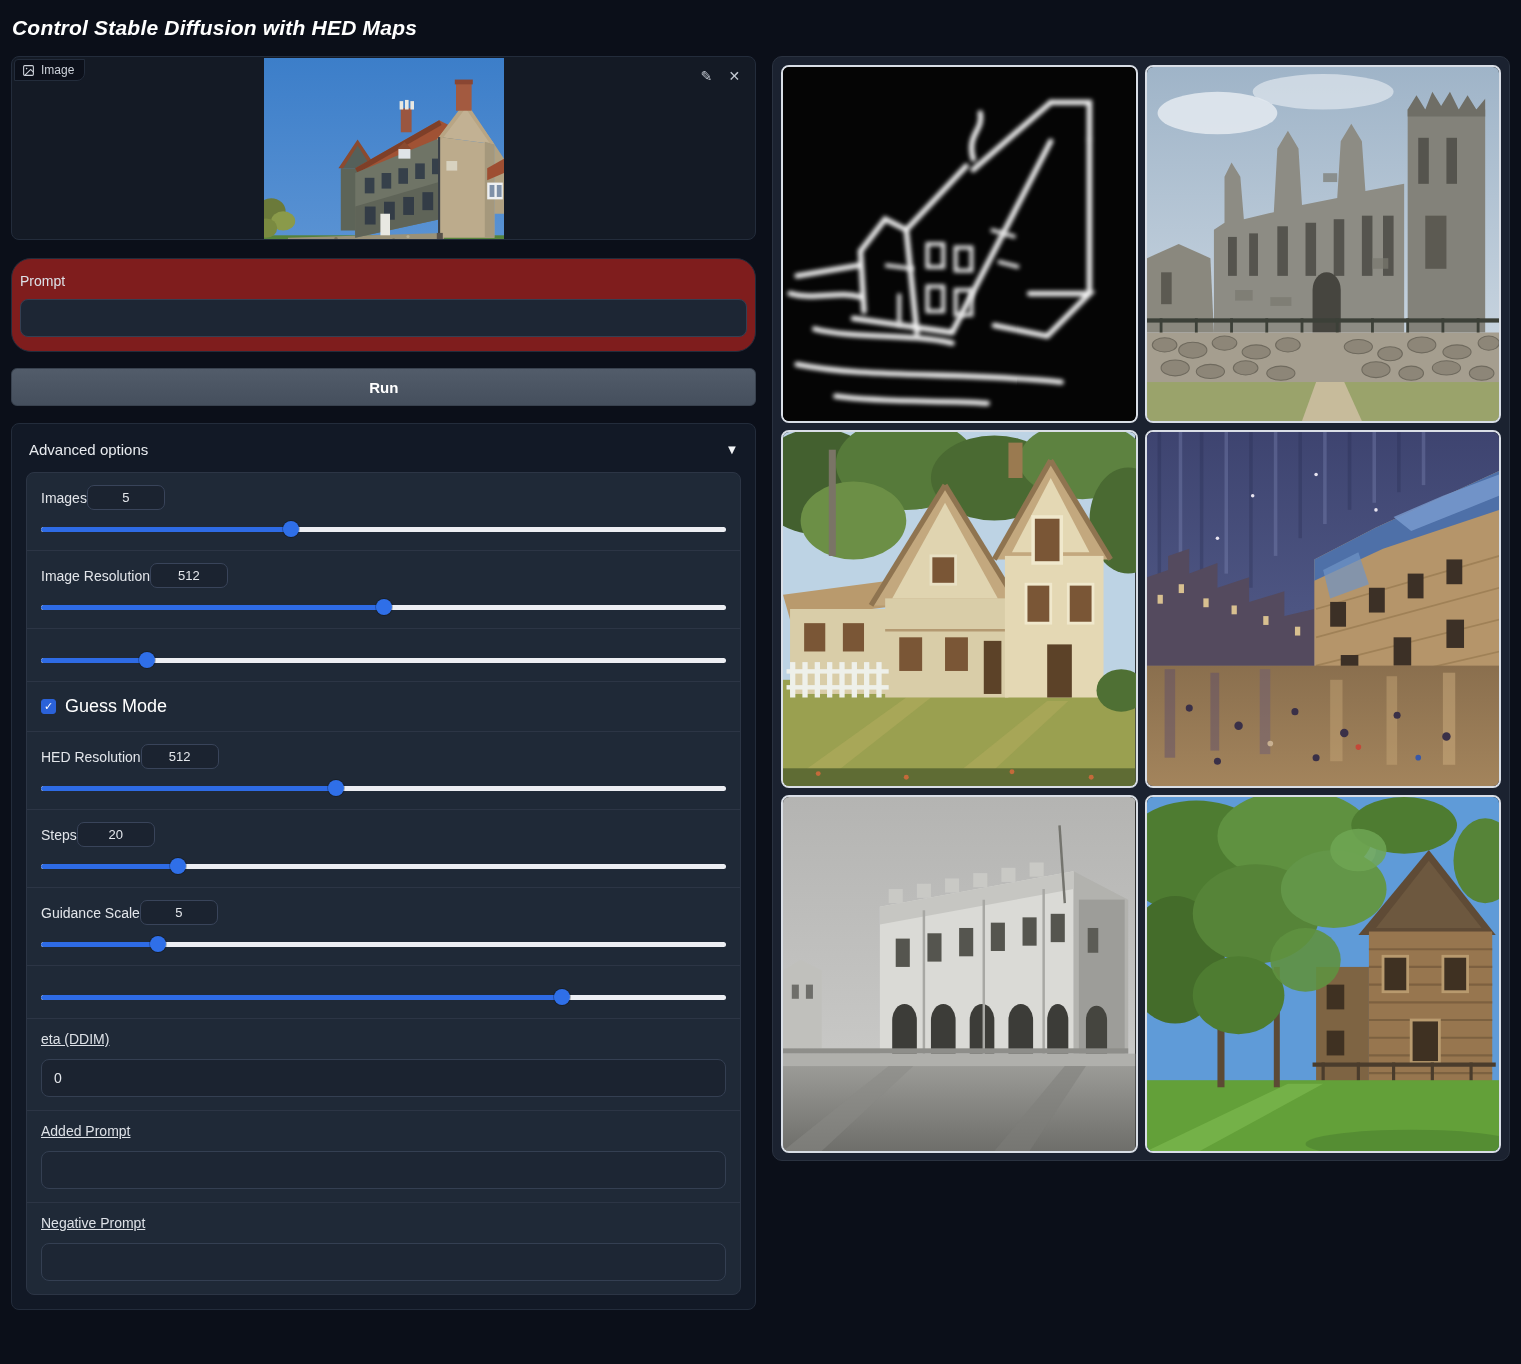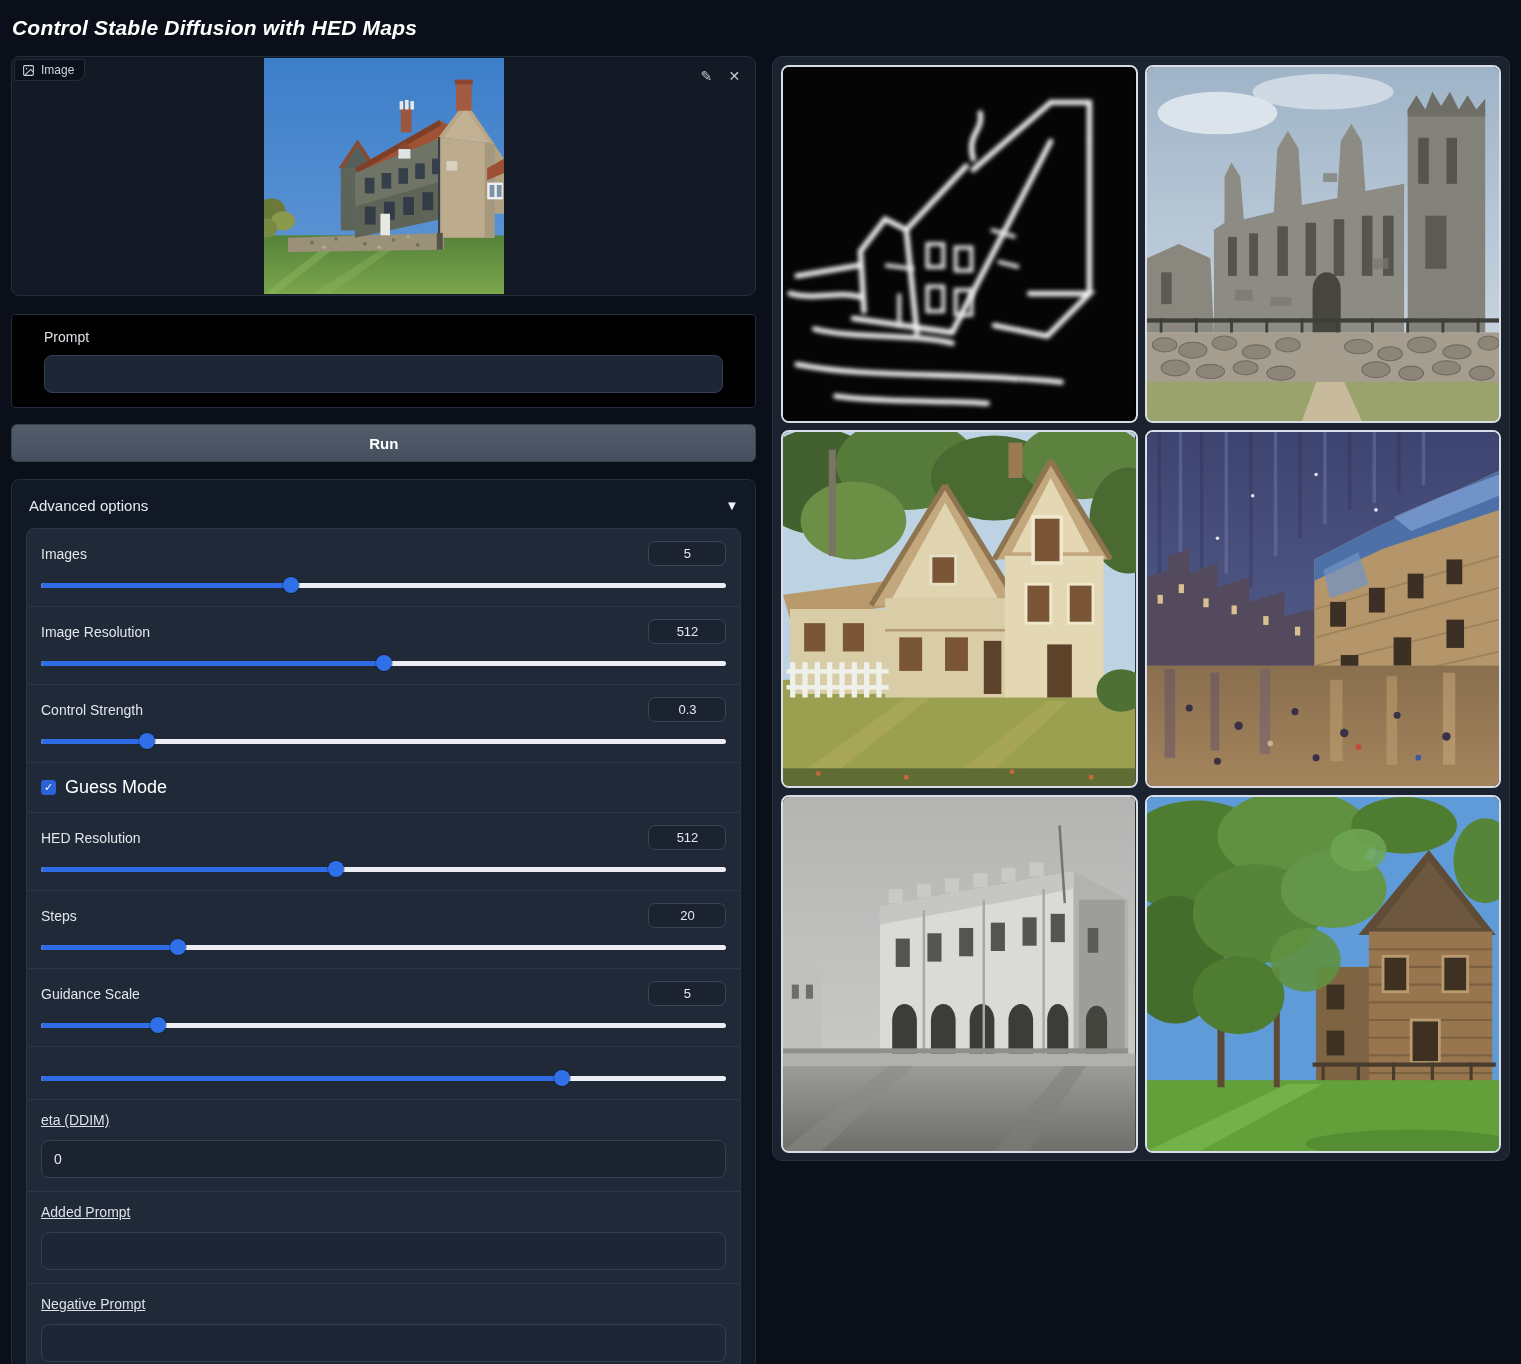--- a/index.html
+++ b/index.html
@@ -4,50 +4,50 @@
 <style>
   * { margin:0; padding:0; box-sizing:border-box; }
   html,body { width:1521px; height:1364px; background:#0b0f19; overflow:hidden;
     font-family:"Liberation Sans", sans-serif; color:#e4e7ec; }
   .app { padding:10px 11px; }
   h1.title { font-size:21px; font-weight:bold; color:#ffffff; margin:6px 0 16px 1px; letter-spacing:.2px;font-style:italic; }
   .main-row { display:flex; gap:16px; align-items:flex-start; }
   .left-col { width:746px; }
 
   
-  .image-block { position:relative; height:240px; background:#141a25; border:1px solid #232c3b;
+  .image-block { position:relative; height:184px; background:#141a25; border:1px solid #232c3b;
     border-radius:8px; margin-bottom:18px; overflow:hidden; }
   .image-block .photo-wrap { position:absolute; left:252px; top:1px; width:240px; height:236px; }
   .img-label { position:absolute; top:2px; left:2px; display:flex; align-items:center; gap:6px;
     background:rgba(11,15,25,.88); border:1px solid #232c3b; border-radius:4px 0 8px 0;
     padding:3px 10px 3px 7px; font-size:12px; color:#cdd2da; z-index:3; }
   .img-actions { position:absolute; top:8px; right:10px; display:flex; gap:6px; z-index:3; }
   .icon-btn { width:22px; height:22px; background:transparent; border:none; color:#c3c9d2;
     font-size:14px; cursor:pointer; display:flex; align-items:center; justify-content:center; }
 
   
-  .block { background:#000000; border:1px solid #232c3b; border-radius:4px; padding:14px 32px; }
+  .block { background:#7f1d1d; border:1px solid #232c3b; border-radius:20px; padding:14px 8px; }
   .prompt-block { margin-bottom:16px; }
   .field-label { display:block; font-size:14px; color:#dde1e7; margin-bottom:10px; }
   .textbox { width:100%; height:38px; background:#1d2634; border:1px solid #343f52; border-radius:8px;
     color:#e4e7ec; font-size:14px; padding:0 12px; font-family:"Liberation Sans",sans-serif; outline:none; }
 
   .run-btn { width:100%; height:38px; margin-bottom:17px; border:1px solid #39424f; border-radius:6px;
     background:linear-gradient(180deg,#525c6a,#454f5d); color:#ffffff; font-size:15px; font-weight:bold;
     font-family:"Liberation Sans",sans-serif; cursor:pointer; }
 
   
   .accordion { background:#121926; border:1px solid #232c3b; border-radius:8px; padding:13px 14px 14px; }
   .acc-header { display:flex; justify-content:space-between; align-items:center; padding:4px 3px 14px;
     font-size:15px; color:#e8ebef; cursor:pointer; }
   .acc-arrow { font-size:13px; color:#f2f4f7; }
   .form { background:#1f2937; border:1px solid #2c3545; border-radius:8px; overflow:hidden; }
   .row { padding:12px 14px 13px; border-bottom:1px solid #2c3545; }
   .row:last-child { border-bottom:none; }
-  .row-head { display:flex; justify-content:space-between; align-items:center; }
+  .row-head { display:flex; justify-content:flex-start; align-items:center; }
   .row-head label { font-size:14px; color:#e2e5ea; }
   .num { width:78px; height:25px; background:#1b2330; border:1px solid #39445a; border-radius:7px;
     color:#e4e7ec; font-size:13px; text-align:center; font-family:"Liberation Sans",sans-serif; outline:none; }
   .num.wide { width:130px; }
   .slider { position:relative; height:16px; margin-top:11px; cursor:pointer; }
   .track { position:absolute; left:0; right:0; top:5.5px; height:5px; background:#ecEEf3; background:#eceef3;
     border-radius:3px; overflow:hidden; }
   .track-fill { height:100%; background:#2e6be5; border-radius:3px; }
   .handle { position:absolute; top:0; width:16px; height:16px; border-radius:50%; background:#2f6fe8;
     transform:translateX(-50%); box-shadow:0 0 0 1px rgba(0,0,0,.25); }
@@ -209,24 +209,20 @@
             </div>
             <div class="slider">
               <div class="track">
                   <div class="track-fill" style="width: 50%;"></div>
                 </div>
               <div class="handle" style="left: 50%;"></div>
             </div>
           </div>
 
           <div class="row">
-            <div class="row-head">
-              <label>Control Strength</label>
-              <input class="num" value="0.3" style="">
-            </div>
             <div class="slider">
               <div class="track">
                   <div class="track-fill" style="width: 15.5%;"></div>
                 </div>
               <div class="handle" style="left: 15.5%;"></div>
             </div>
           </div>
 
           <div class="row check-row">
             <div class="checkbox checked">

